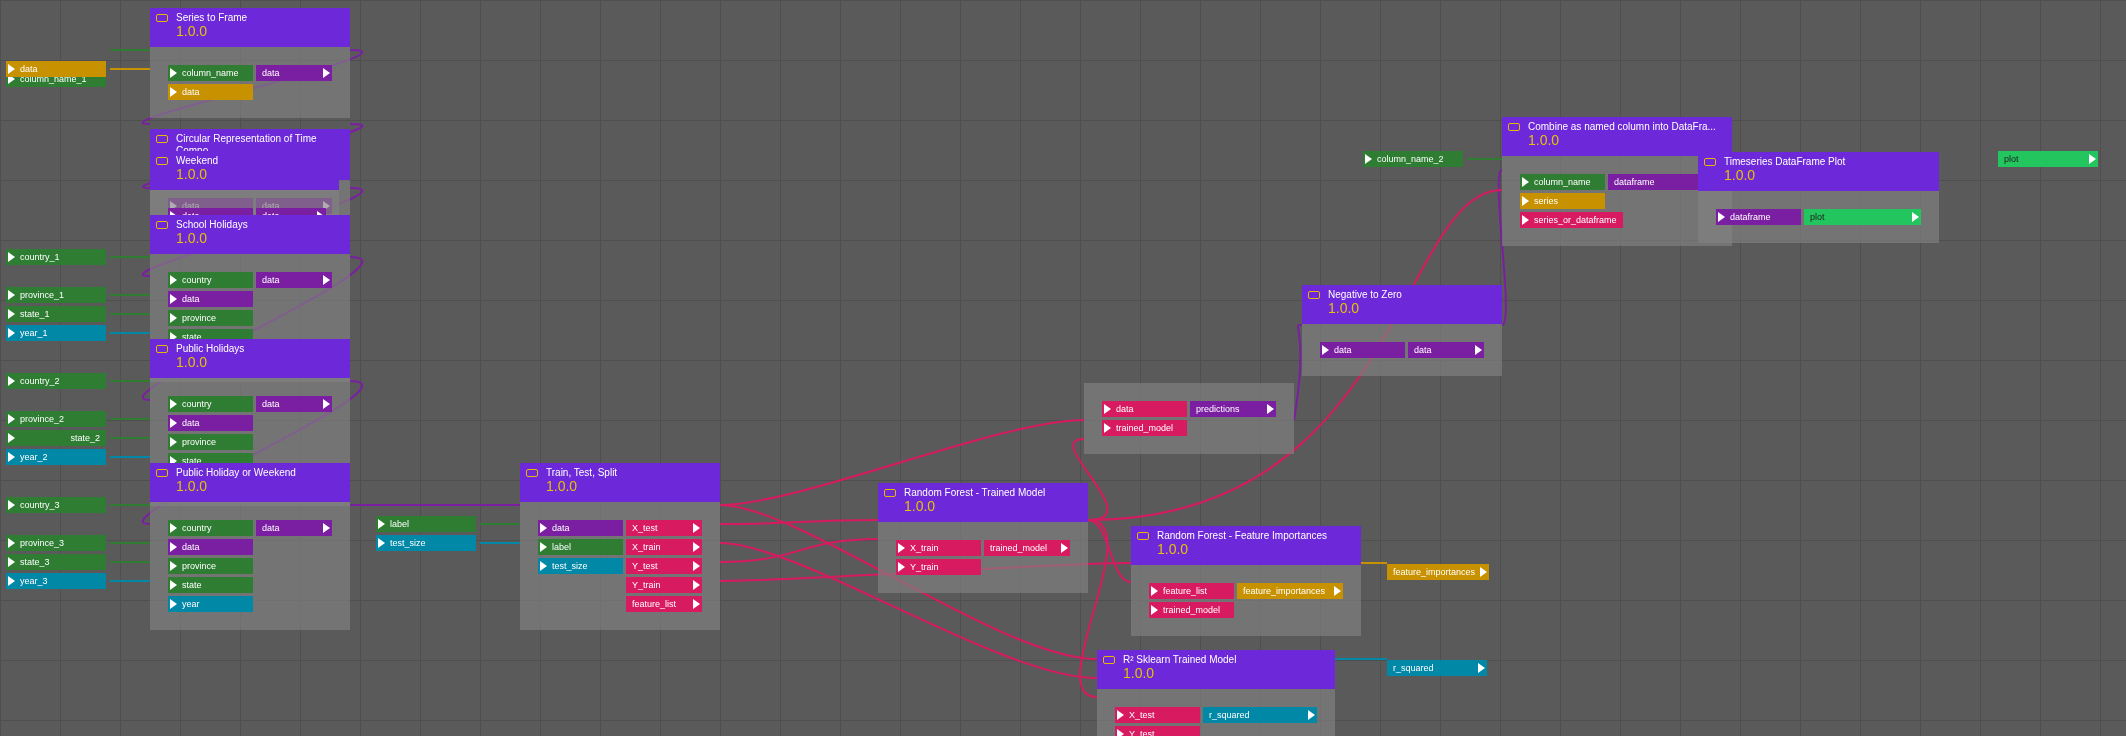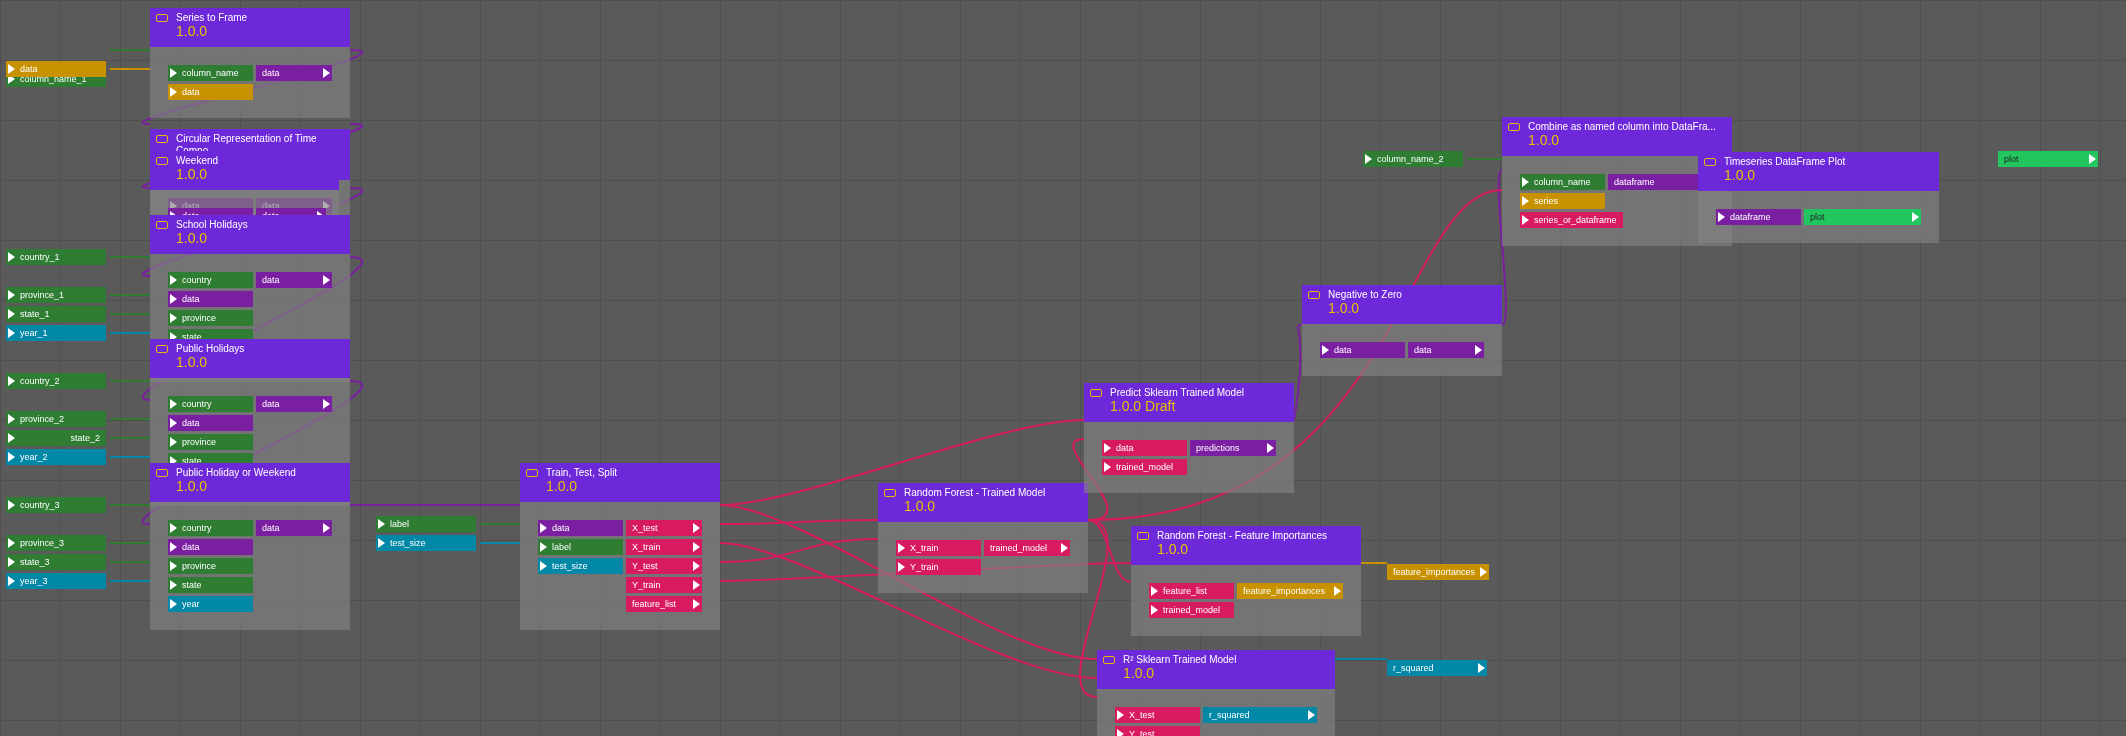--- a/index.html
+++ b/index.html
@@ -234,21 +234,20 @@
         </div>
         <div class="row">
           <div class="port in c-pink"><span class="tri"></span><span>Y_test</span></div>
         </div>
         <div class="row">
           <div class="port in c-pink"><span class="tri"></span><span>trained_model</span></div>
         </div>
       </div>
     </div>
     <div class="node" style="left: 1084px; top: 383px; width: 210px;">
-      <div class="node-header"><span class="ico"></span><span>Predict Sklearn Trained Model</span><span class="ver">1.0.0 Draft</span></div>
       <div class="node-body">
         <div class="row">
           <div class="port in c-pink"><span class="tri"></span><span>data</span></div>
           <div class="port out c-purple"><span class="tri"></span><span>predictions</span></div>
         </div>
         <div class="row">
           <div class="port in c-pink"><span class="tri"></span><span>trained_model</span></div>
         </div>
       </div>
     </div>

